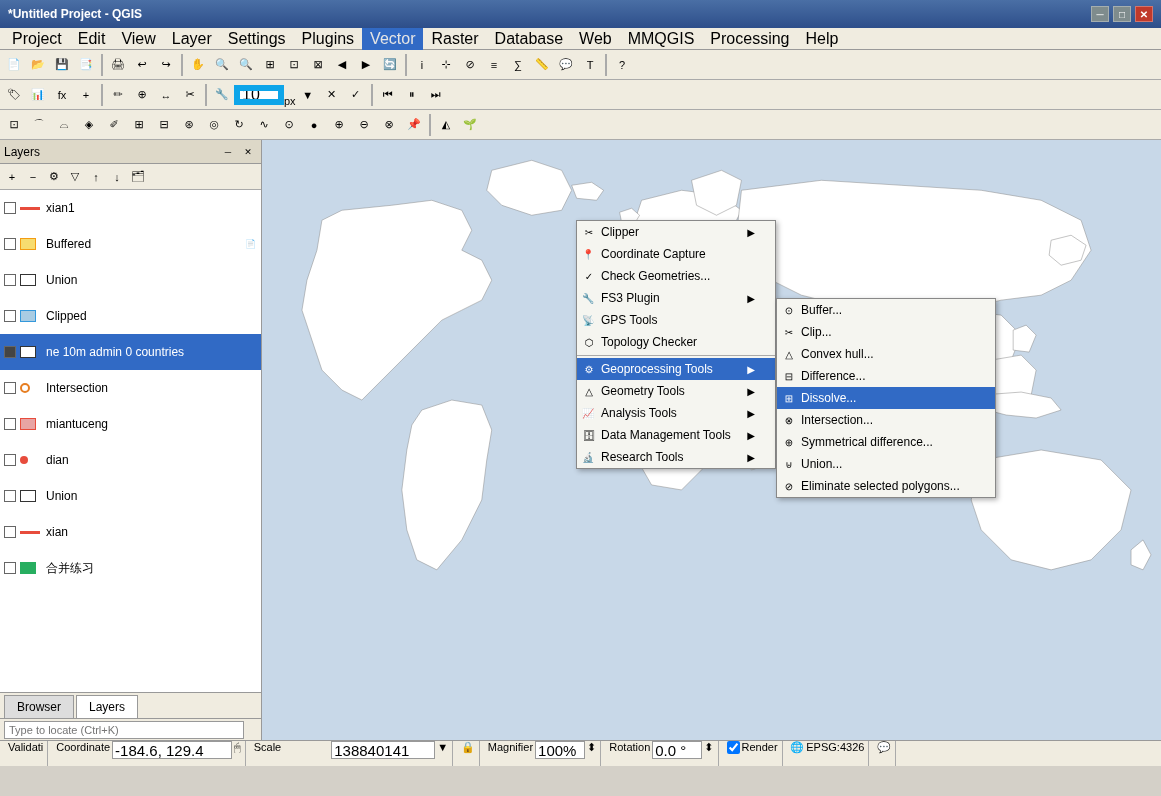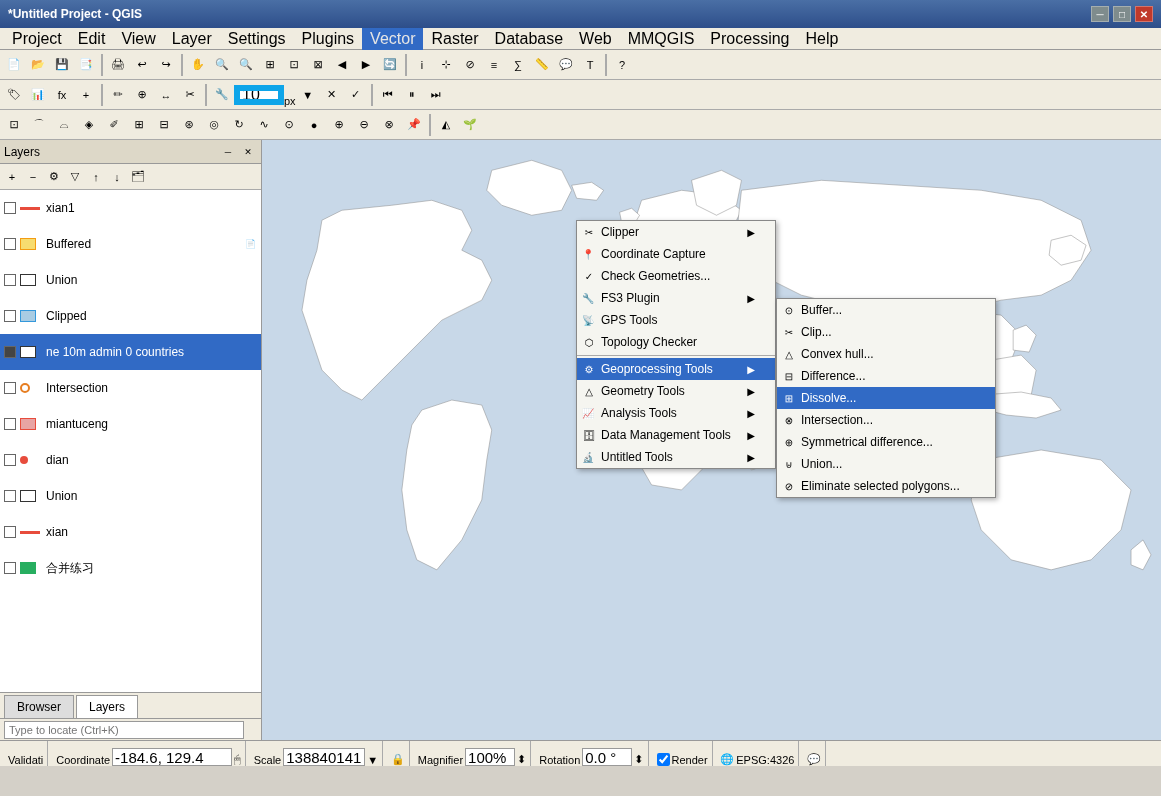--- a/index.html
+++ b/index.html
@@ -220,21 +220,21 @@
       background: #f0ece0;
       height: 26px;
       display: flex;
       align-items: center;
       border-top: 1px solid #999;
       padding: 0 4px;
       font-size: 11px;
       gap: 4px;
     }
     .status-item {
-      display: flex; align-items: flex-end;
+      display: flex; align-items: flex-start;
       padding: 0 4px;
       border-right: 1px solid #aaa;
       height: 100%;
       font-size: 11px;
       gap: 2px;
     }
     .status-input {
       height: 18px;
       border: 1px solid #999;
       background: white;
@@ -625,21 +625,21 @@
         <span>Analysis Tools</span>
         <span class="submenu-arrow">▶</span>
       </div>
       <div class="menu-popup-item">
         <span class="menu-icon">🗄</span>
         <span>Data Management Tools</span>
         <span class="submenu-arrow">▶</span>
       </div>
       <div class="menu-popup-item">
         <span class="menu-icon">🔬</span>
-        <span>Untitled Tools</span>
+        <span>Research Tools</span>
         <span class="submenu-arrow">▶</span>
       </div>
     </div>
 
     
     <div id="geoprocessing-menu" style="top: 158px; left: 514px;">
       <div class="menu-popup-item">
         <span class="menu-icon">⊙</span>
         <span>Buffer...</span>
       </div>
@@ -688,21 +688,21 @@
   <div class="status-item">
     <span>Validati</span>
   </div>
   <div class="status-item">
     <span>Coordinate</span>
     <input class="status-input" style="width: 120px;" value="-184.6, 129.4">
     <span>🖱</span>
   </div>
   <div class="status-item">
     <span>Scale</span>
-    <input class="status-input" style="width: 82px;" value="138840141">
+    <input class="status-input" style="width: 104px; margin-left: 48px;" value="138840141">
     <span>▼</span>
   </div>
   <div class="status-item">
     <span>🔒</span>
   </div>
   <div class="status-item">
     <span>Magnifier</span>
     <input class="status-input" style="width: 50px;" value="100%">
     <span>⬍</span>
   </div>

